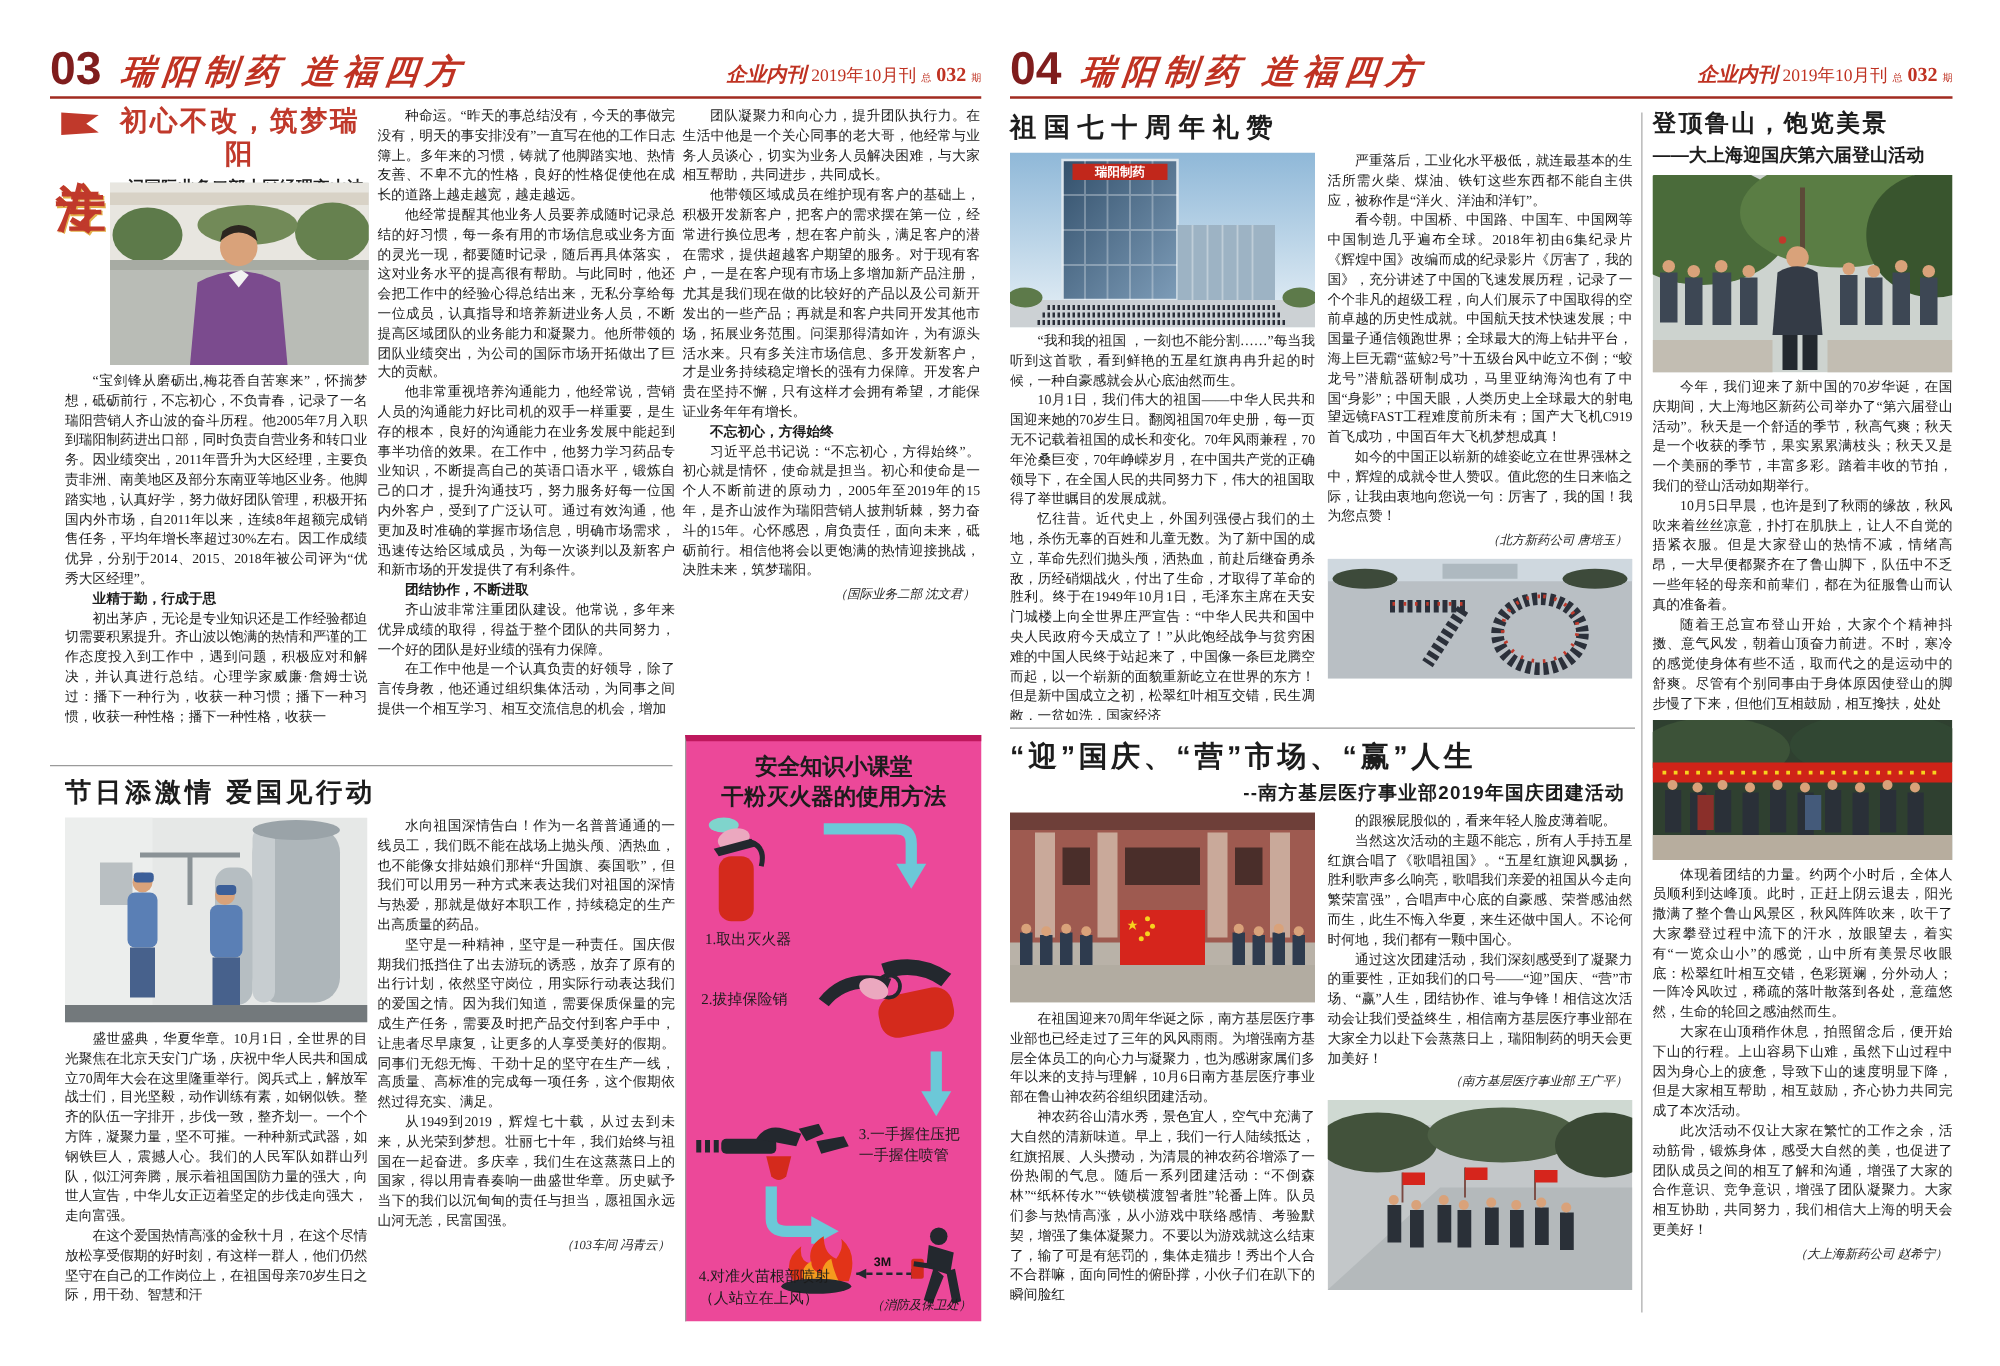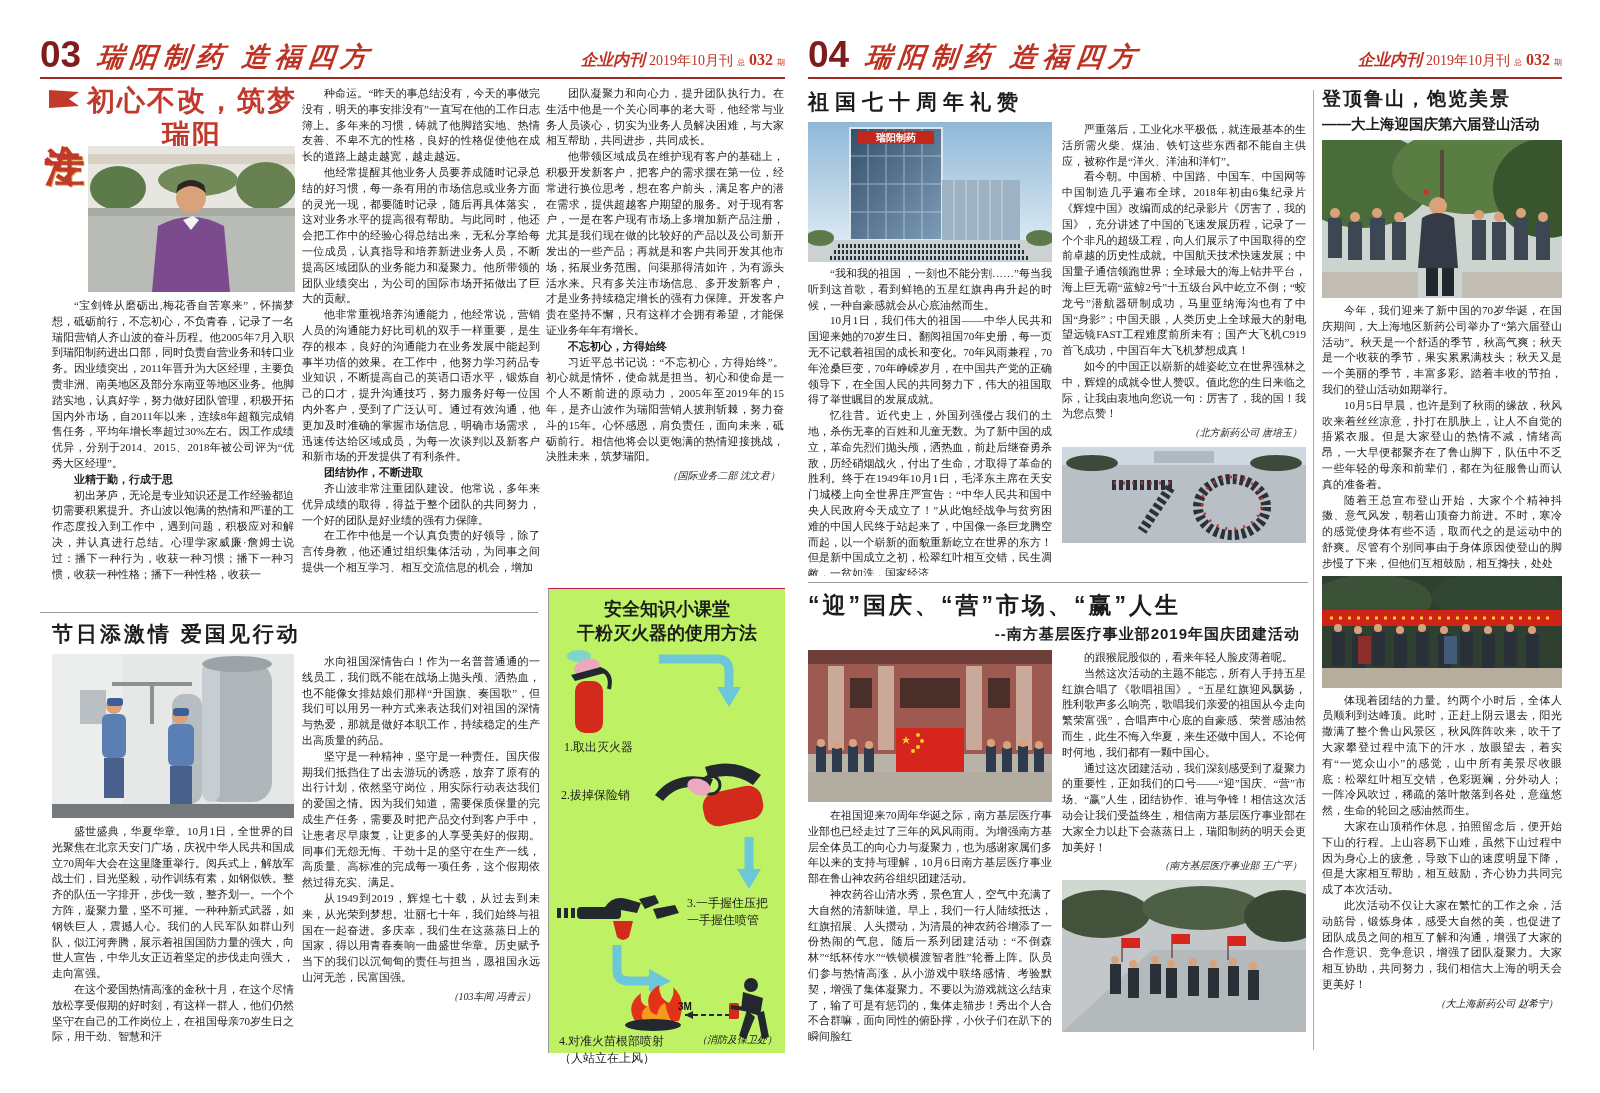--- a/index.html
+++ b/index.html
@@ -10,21 +10,21 @@
   .masthead{display:flex;align-items:flex-end;gap:16px;border-bottom:2px solid #a12b20;padding-bottom:4px;}
   .pagenum{font-family:"Liberation Sans",sans-serif;font-weight:bold;font-size:37px;line-height:1;color:#7f1d1d;}
   .brand{font-family:"Liberation Serif",serif;font-style:italic;font-weight:bold;font-size:27px;line-height:1.1;
          color:#bf3222;letter-spacing:6px;transform:skewX(-6deg);}
   .issue{margin-left:auto;display:flex;align-items:baseline;gap:4px;color:#bf3222;padding-bottom:2px;}
   .issue .j{font-style:italic;font-weight:bold;font-size:16px;}
   .issue .d{font-size:14px;}
   .issue .s{font-size:8px;}
   .issue .n{font-size:16px;font-weight:bold;}
   
-  .h1red{color:#c0392b;font-family:"Liberation Sans",sans-serif;font-weight:bold;font-size:28px;
+  .h1red{color:#c0392b;font-family:"Liberation Sans",sans-serif;font-weight:bold;font-size:22px;
          text-align:center;letter-spacing:2px;line-height:1.2;}
   .h1sub{font-family:"Liberation Sans",sans-serif;font-weight:bold;font-size:13.5px;text-align:center;margin-top:4px;}
   .h2{font-family:"Liberation Sans",sans-serif;font-weight:bold;font-size:21px;text-align:left;letter-spacing:3px;}
   .subright{text-align:right;padding-right:8px;}
   
   .col{position:absolute;overflow:hidden;font-size:11px;line-height:15.8px;text-align:justify;}
   .col p{margin:0;}
   .c-p{text-indent:2em;}
   .c-h{font-weight:bold;text-indent:2em;font-family:"Liberation Sans",sans-serif;}
   .c-by{text-align:right;font-size:10px;font-style:italic;padding:3px 4px 2px 0;}
@@ -35,21 +35,21 @@
   .vrule{position:absolute;width:1px;background:#ababab;}
   
   .tagban{display:flex;flex-direction:column;align-items:center;gap:2px;}
   .tagban .chars{writing-mode:vertical-rl;font-weight:bold;font-size:40px;line-height:1.1;color:#c0392b;
                  text-shadow:1px 1px 0 #e3b04b;font-family:"Liberation Serif",serif;}
   
   .ph{position:absolute;}
   .ph svg,.inph svg{display:block;width:100%;height:100%;}
   .inph{display:block;margin-top:4px;}
   
-  .sbox{border-left:1px solid #9a9a9a;border-top:1px solid #be185d;background:#bef264;}
+  .sbox{border-left:1px solid #9a9a9a;border-top:5px solid #be185d;background:#ec4899;}
   .sbox .st{position:absolute;left:0;width:100%;text-align:center;font-family:"Liberation Sans",sans-serif;
             font-weight:bold;font-size:18px;}
   .scap{position:absolute;font-size:12px;white-space:pre-line;line-height:1.45;}
   .sby{position:absolute;font-size:10px;font-style:italic;}
   .dlabel{position:absolute;font-family:"Liberation Sans",sans-serif;font-weight:bold;font-size:10px;color:#111;}
 </style>
 </head>
 <body>
 
 <div class="sheet">
@@ -226,22 +226,22 @@
         <path d="M80,38 h44" stroke="#23282e" stroke-width="2" stroke-dasharray="5 3"></path>
         <path d="M80,38 l8,-4 v8 Z" fill="#23282e"></path>
         <path d="M124,34 l8,4 l-8,4 Z" fill="#23282e"></path>
         <circle cx="146" cy="8" r="7" fill="#23282e"></circle>
         <path d="M138,15 l20,6 l-3,18 l-19,-6 Z" fill="#23282e"></path>
         <rect x="124" y="26" width="10" height="16" rx="2" fill="#d42a1c"></rect>
         <path d="M140,32 l-14,-2" stroke="#23282e" stroke-width="4"></path>
         <path d="M142,33 l-8,26 l7,3 l9,-22 M152,36 l5,26 l7,-2 l-5,-26" fill="#23282e"></path>
       </svg>
     </div>
-    <div class="dlabel" style="left:129px;top:412px;">3M</div>
-    <div class="scap" style="left:10px;top:444px;">4.对准火苗根部喷射
+    <div class="dlabel" style="left:150px;top:412px;">3M</div>
+    <div class="scap" style="left:10px;top:420px;">4.对准火苗根部喷射
 （人站立在上风）</div>
     <div class="sby" style="right:8px;bottom:6px;">（消防及保卫处）</div>
   </div>
 
   <header class="abs masthead" style="left:808px;top:36px;width:754px;">
     <span class="pagenum">04</span>
     <span class="brand">瑞阳制药  造福四方</span>
     <span class="issue">
       <span class="j">企业内刊</span>
       <span class="d">2019年10月刊</span>

